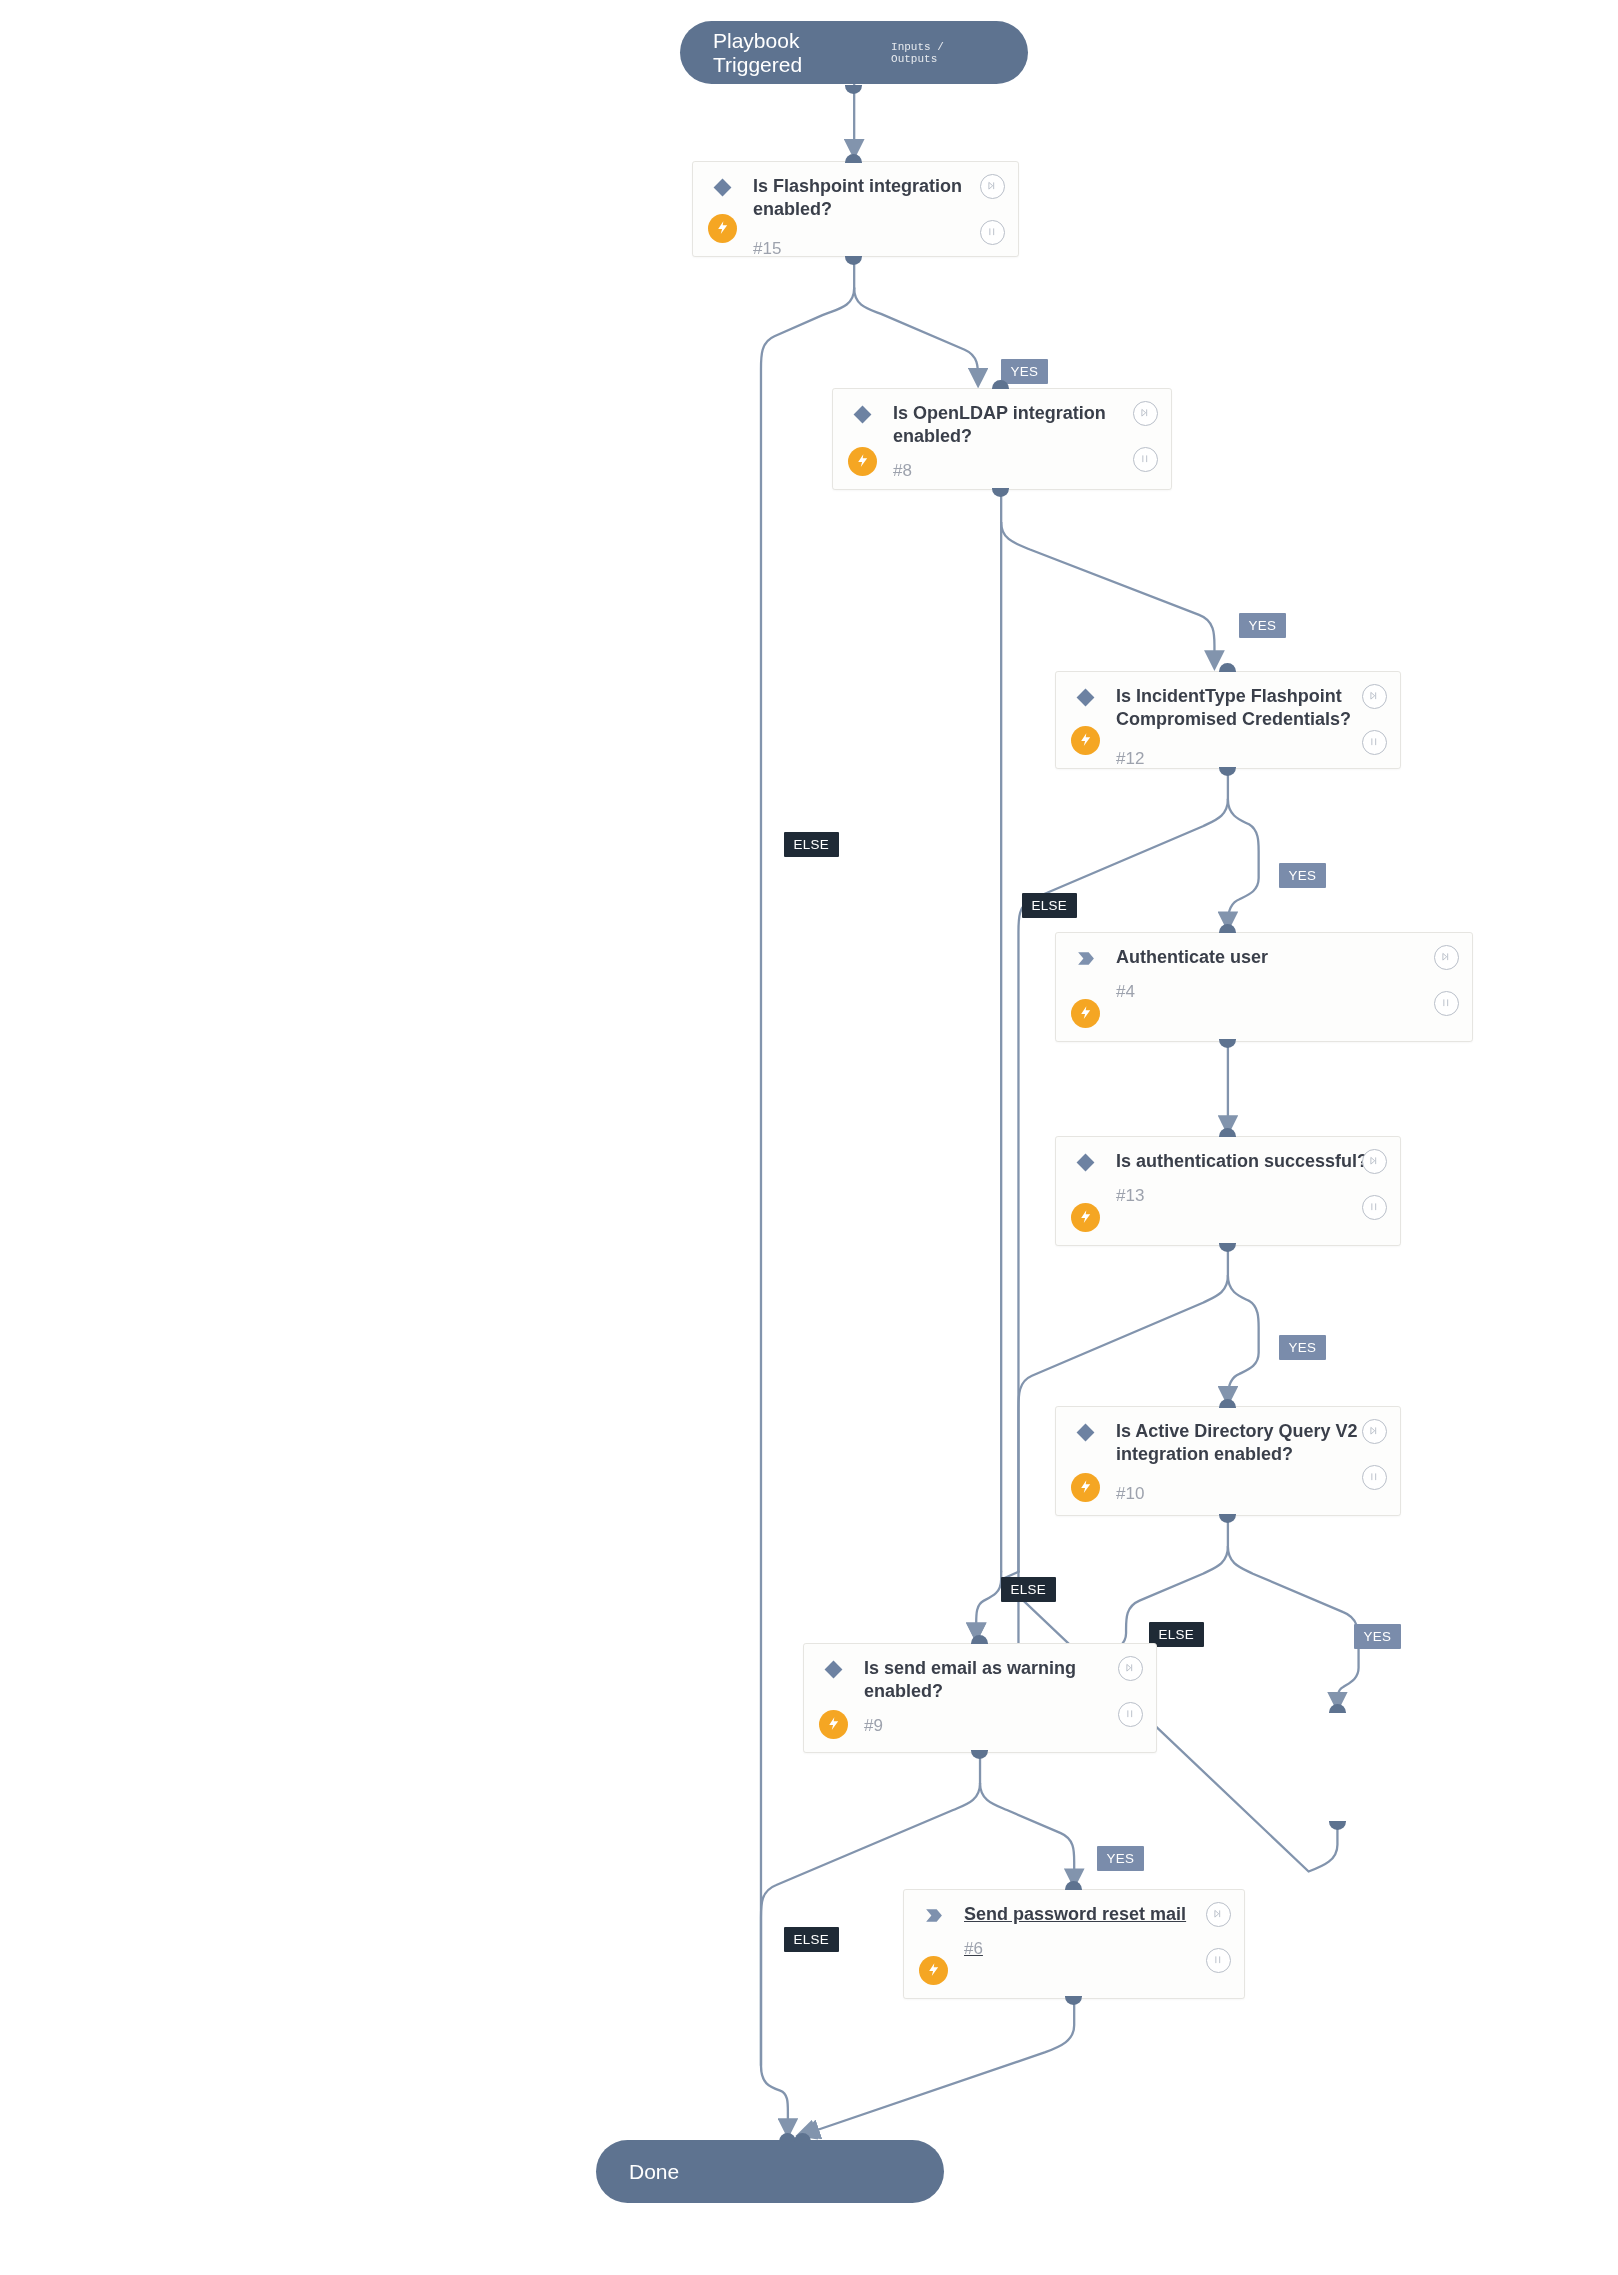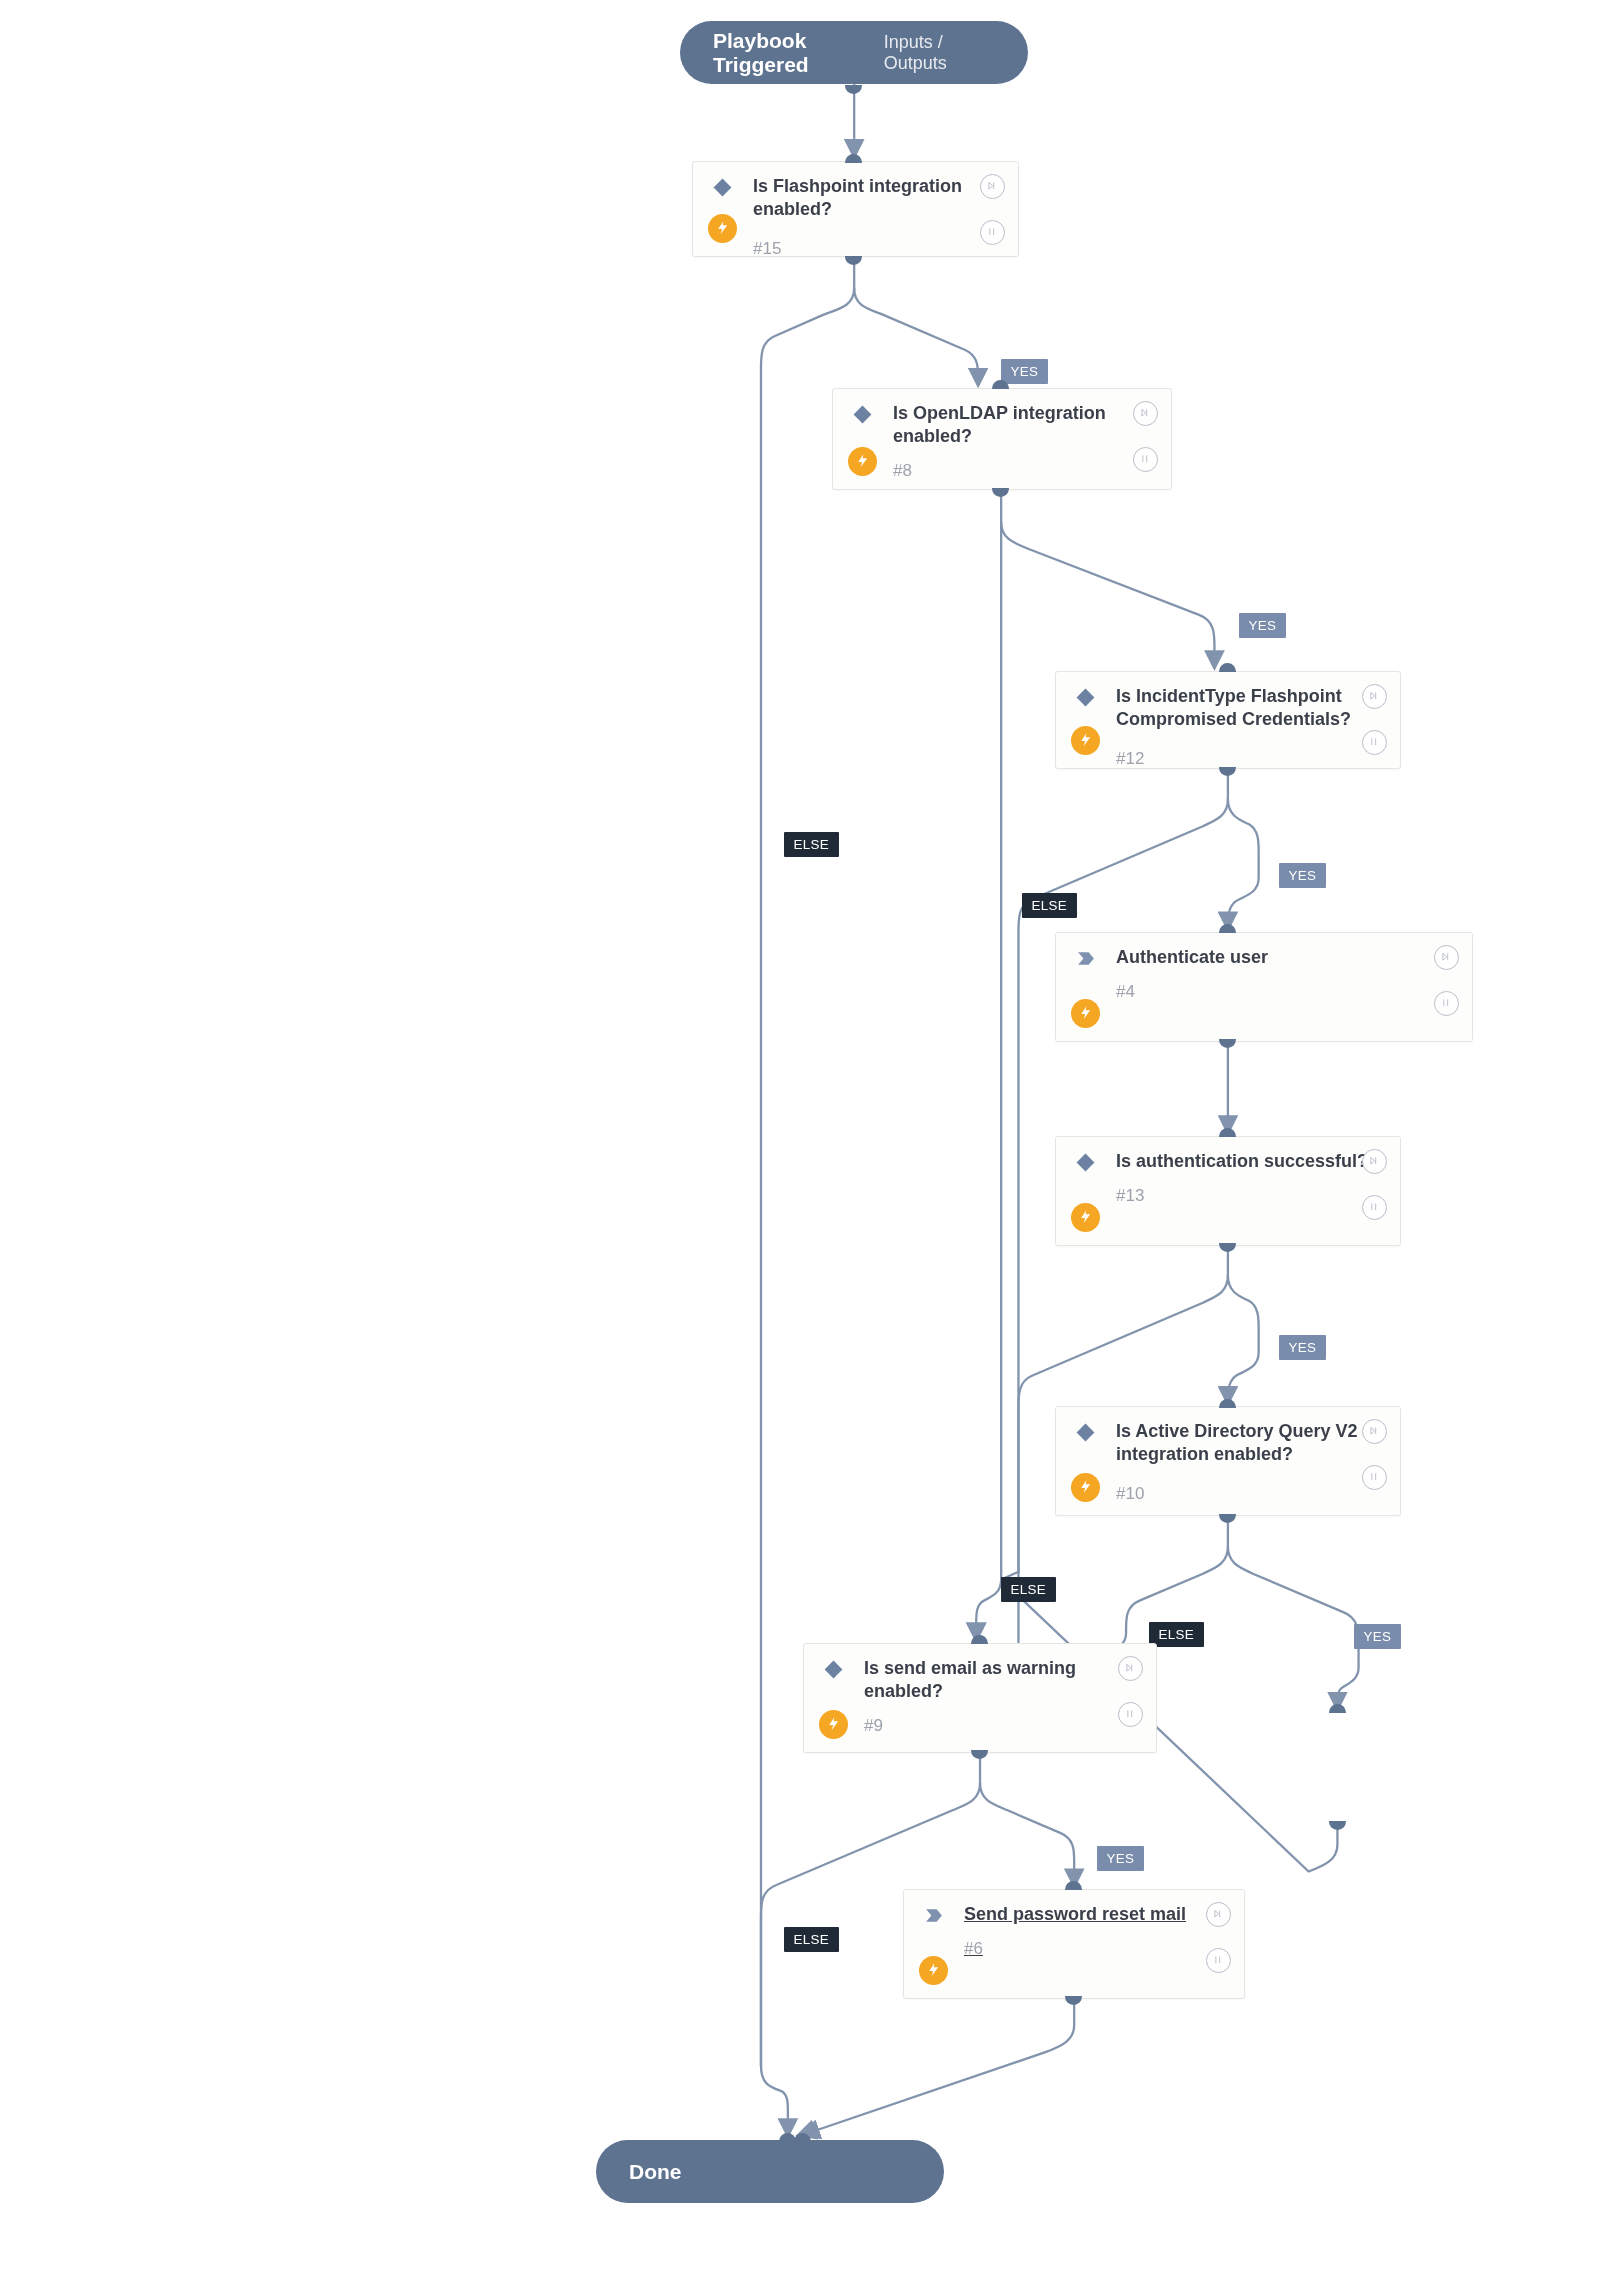--- a/index.html
+++ b/index.html
@@ -24,22 +24,22 @@
 
   svg.edges{position:absolute;inset:0;width:1619px;height:2276px;pointer-events:none;}
 
   .pill{
     position:absolute;height:63px;background:var(--accent);color:#fff;
     border-radius:32px;display:flex;align-items:center;padding:0 33px;
     box-sizing:border-box;
   }
   .pill.start{width:348px;}
   .pill.end{width:348px;font-size:23px;}
-  .pill .title{font-weight:700;font-size:21px;}
-  .pill .io{margin-left:auto;font-size:18px;opacity:.85;}
+  .pill .title{font-weight:400;font-size:21px;}
+  .pill .io{margin-left:auto;font-size:11px;opacity:.85;font-family:Liberation Mono, monospace;}
 
   .step{
     position:absolute;background:var(--node-bg);border:1px solid var(--node-border);
     border-radius:2.9px;box-sizing:border-box;
     padding:13.4px 17.3px 13.4px 60px;
     box-shadow:0 1px 1.9px rgba(0,0,0,.03);
   }
   .step .label{font-size:18px;font-weight:600;color:var(--text);line-height:1.25;}
   .step .tag{font-size:17px;color:var(--muted);margin-top:13.4px;}
   .step.tall .tag{margin-top:19px;}

